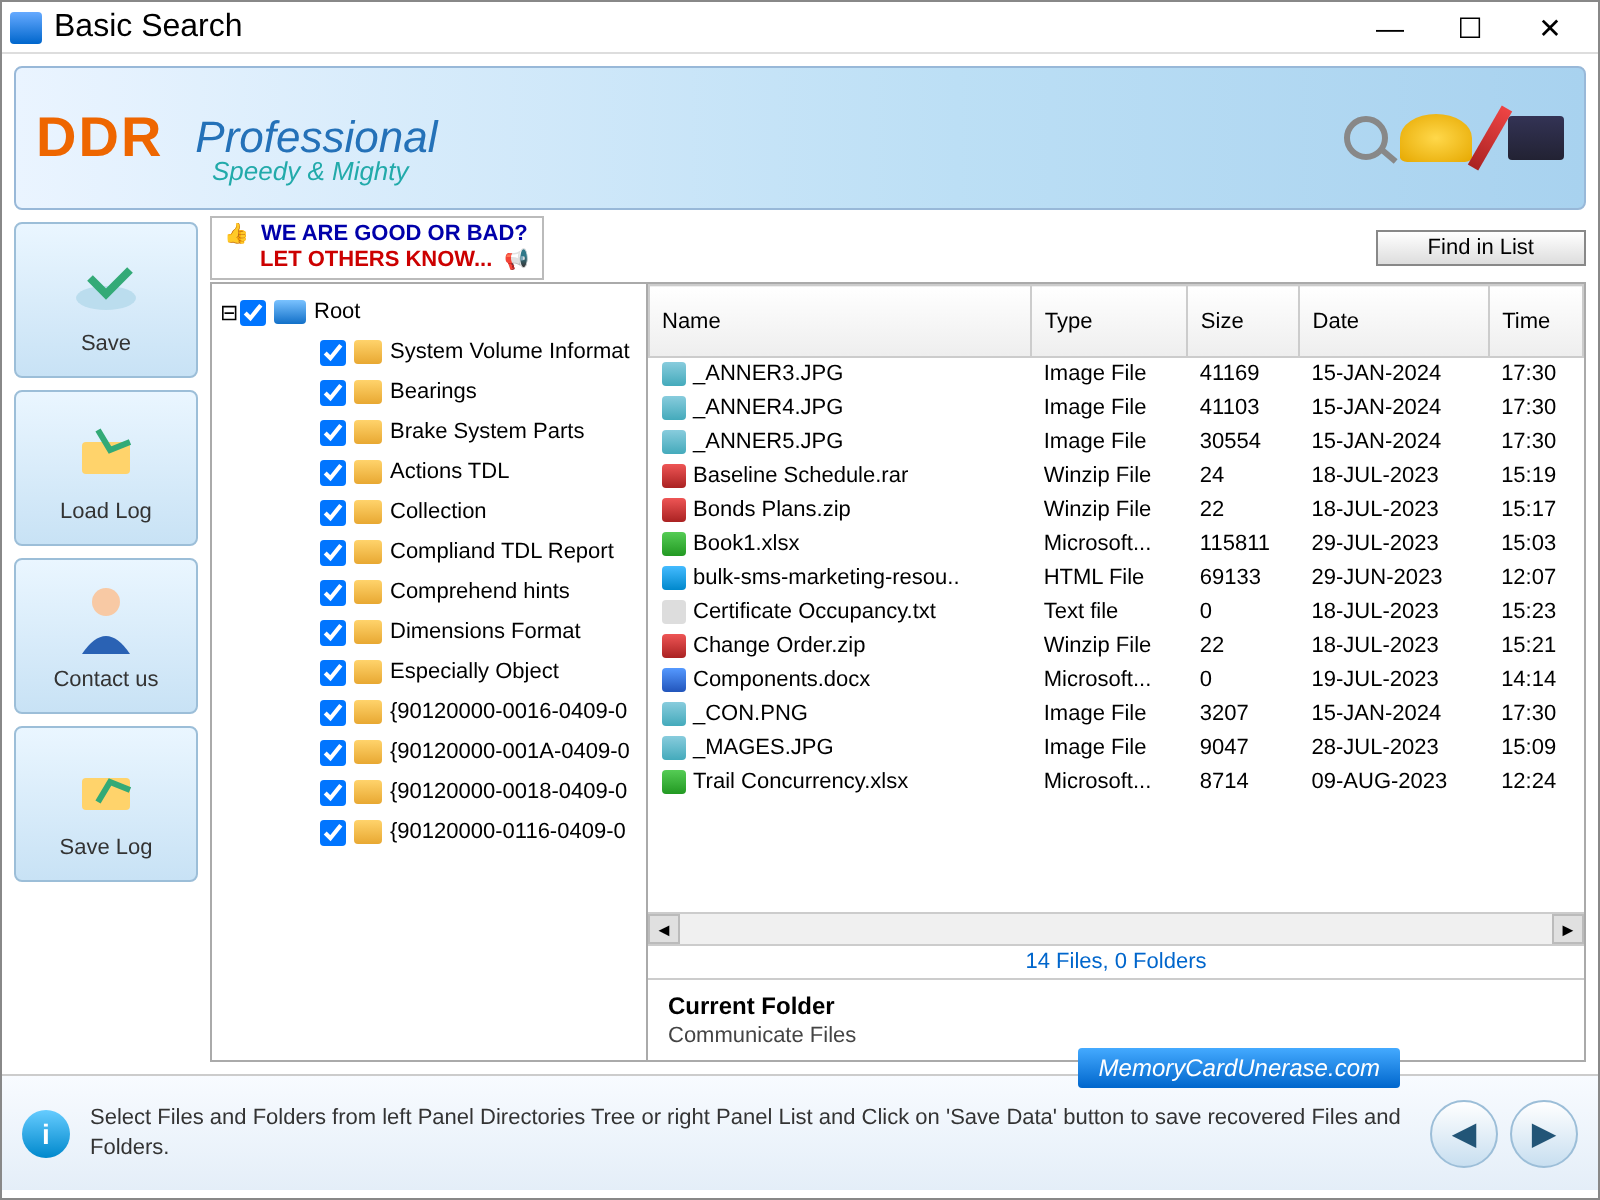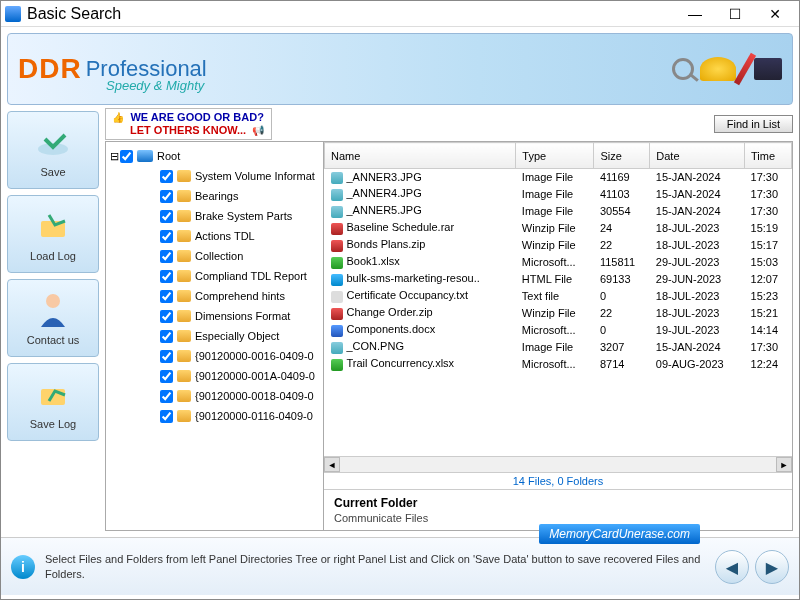--- a/index.html
+++ b/index.html
@@ -3,43 +3,43 @@
 <meta charset="utf-8">
 <style>
 * { box-sizing: border-box; margin: 0; padding: 0; font-family: "Segoe UI", Tahoma, sans-serif; font-size: 11px; }
 body { background: #fff; width: 800px; height: 600px; overflow: hidden; border: 1px solid #888; }
 .titlebar { height: 26px; background: #fff; display: flex; align-items: center; padding: 0 4px; border-bottom: 1px solid #ddd; }
 .titlebar .icon { width: 16px; height: 16px; background: linear-gradient(#6af,#06c); border-radius: 2px; margin-right: 6px; }
 .titlebar .title { flex: 1; font-size: 16px; }
 .titlebar .winbtn { width: 40px; height: 24px; text-align: center; line-height: 24px; font-size: 14px; cursor: pointer; }
 .banner { height: 72px; background: linear-gradient(to right,#eaf4ff 0%,#bcdff5 60%,#a8d2ef 100%); border: 1px solid #98b8d8; margin: 6px; border-radius: 4px; display: flex; align-items: center; padding: 0 10px; }
 .banner .brand { font-weight: bold; font-size: 28px; color: #e60; font-family: Liberation Sans, sans-serif; letter-spacing: 1px; }
-.banner .pro { font-size: 22px; color: #2471b8; margin-left: 4px; }
+.banner .pro { font-size: 22px; color: #2471b8; font-style: italic; margin-left: 16px; }
 .banner .tag { font-size: 13px; color: #2aa; font-style: italic; position: absolute; top:78px; left: 106px; }
 .main { display: flex; padding: 0 6px 6px 6px; height: 426px; }
 .sidebar { width: 92px; display: flex; flex-direction: column; gap: 6px; }
 .sidebtn { border: 1px solid #9cbed8; border-radius: 4px; background: linear-gradient(#eaf6ff,#c8e2f5); height: 78px; display: flex; flex-direction: column; align-items: center; justify-content: center; cursor: pointer; font-size: 11px; color: #333; text-align: center; }
 .sidebtn .sicon { width: 40px; height: 40px; margin-bottom: 4px; display:flex; align-items:center; justify-content:center; }
 .content { flex: 1; margin-left: 6px; display: flex; flex-direction: column; }
 .topstrip { display: flex; align-items: center; margin-bottom: 4px; height: 26px; }
 .feedback { border: 1px solid #bbb; padding: 2px 6px; font-family: "Courier New"; font-size: 10px; }
 .feedback .good { color: #00a; font-weight: bold; }
 .feedback .others { color: #c00; font-weight: bold; }
-.findbtn { margin-left: auto; padding: 2px 12px; border: 1px solid #888; background: linear-gradient(#fff,#ddd); cursor: pointer; font-size: 11px; }
+.findbtn { margin-left: auto; padding: 2px 25px; border: 1px solid #888; background: linear-gradient(#fff,#ddd); cursor: pointer; font-size: 11px; }
 .panels { flex: 1; display: flex; border: 1px solid #aaa; background: #fff; }
 .tree { width: 218px; border-right: 1px solid #aaa; padding: 4px; overflow: hidden; font-size: 11px; }
 .tree .row { display: flex; align-items: center; height: 20px; white-space: nowrap; }
 .tree .row input { margin: 0 4px 0 0; }
 .tree .folder { width: 14px; height: 12px; background: linear-gradient(#ffd36b,#e8a832); border-radius: 2px; margin-right: 4px; flex-shrink:0; }
 .tree .root { width: 16px; height: 12px; background: linear-gradient(#7ac2ff,#1270c8); border-radius: 2px; margin-right: 4px; }
 .tree .ind2 { width: 50px; display: inline-block; }
 .rightpane { flex: 1; display: flex; flex-direction: column; }
 .filetable { flex: 1; overflow: hidden; }
 .filetable table { width: 100%; border-collapse: collapse; }
-.filetable th { text-align: left; font-weight: normal; background: linear-gradient(#fff,#eee); border: 1px solid #ccc; padding: 2px 6px; font-size: 11px; height: 26px; }
+.filetable th { text-align: left; font-weight: normal; background: linear-gradient(#fff,#eee); border: 1px solid #ccc; padding: 2px 6px; font-size: 11px; height: 36px; }
 .filetable td { padding: 1px 6px; font-size: 11px; height: 17px; white-space: nowrap; }
 .filetable td .ficon { display: inline-block; width: 12px; height: 12px; margin-right: 4px; vertical-align: middle; border-radius: 2px; }
 .ic-img{background:linear-gradient(#8cd,#4ab);} .ic-rar{background:linear-gradient(#e55,#a22);} .ic-zip{background:linear-gradient(#e55,#a22);} .ic-xls{background:linear-gradient(#5c5,#292);} .ic-html{background:linear-gradient(#4bf,#08c);} .ic-txt{background:#ddd;} .ic-doc{background:linear-gradient(#59f,#25b);}
 .hscroll { height: 16px; background: #f0f0f0; border-top: 1px solid #ccc; display:flex; }
 .hscroll .arrow{width:16px;text-align:center;background:#e0e0e0;border:1px solid #bbb;font-size:9px;line-height:14px;} .hscroll .track{flex:1;}
 .summary { text-align: center; color: #06c; padding: 2px; border-top: 1px solid #ccc; font-size: 11px; }
 .curfolder { border-top: 1px solid #ccc; padding: 6px 10px; }
 .curfolder .lbl { font-weight: bold; font-size: 12px; }
 .curfolder .val { font-size: 11px; color: #444; margin-top:2px; }
 .footer { display: flex; align-items: center; padding: 4px 10px; height: 58px; border-top: 1px solid #ccc; background: linear-gradient(#f8fbff,#e4eef8); }
@@ -300,20 +300,27 @@
                   <td>14:14</td>
                 </tr>
                 <tr>
                   <td><span class="ficon ic-img"></span>_CON.PNG</td>
                   <td>Image File</td>
                   <td>3207</td>
                   <td>15-JAN-2024</td>
                   <td>17:30</td>
                 </tr>
                 <tr>
+                  <td><span class="ficon ic-img"></span>_MAGES.JPG</td>
+                  <td>Image File</td>
+                  <td>9047</td>
+                  <td>28-JUL-2023</td>
+                  <td>15:09</td>
+                </tr>
+                <tr>
                   <td><span class="ficon ic-xls"></span>Trail Concurrency.xlsx</td>
                   <td>Microsoft...</td>
                   <td>8714</td>
                   <td>09-AUG-2023</td>
                   <td>12:24</td>
                 </tr>
               </tbody>
           </table>
         </div>
         <div class="hscroll">

